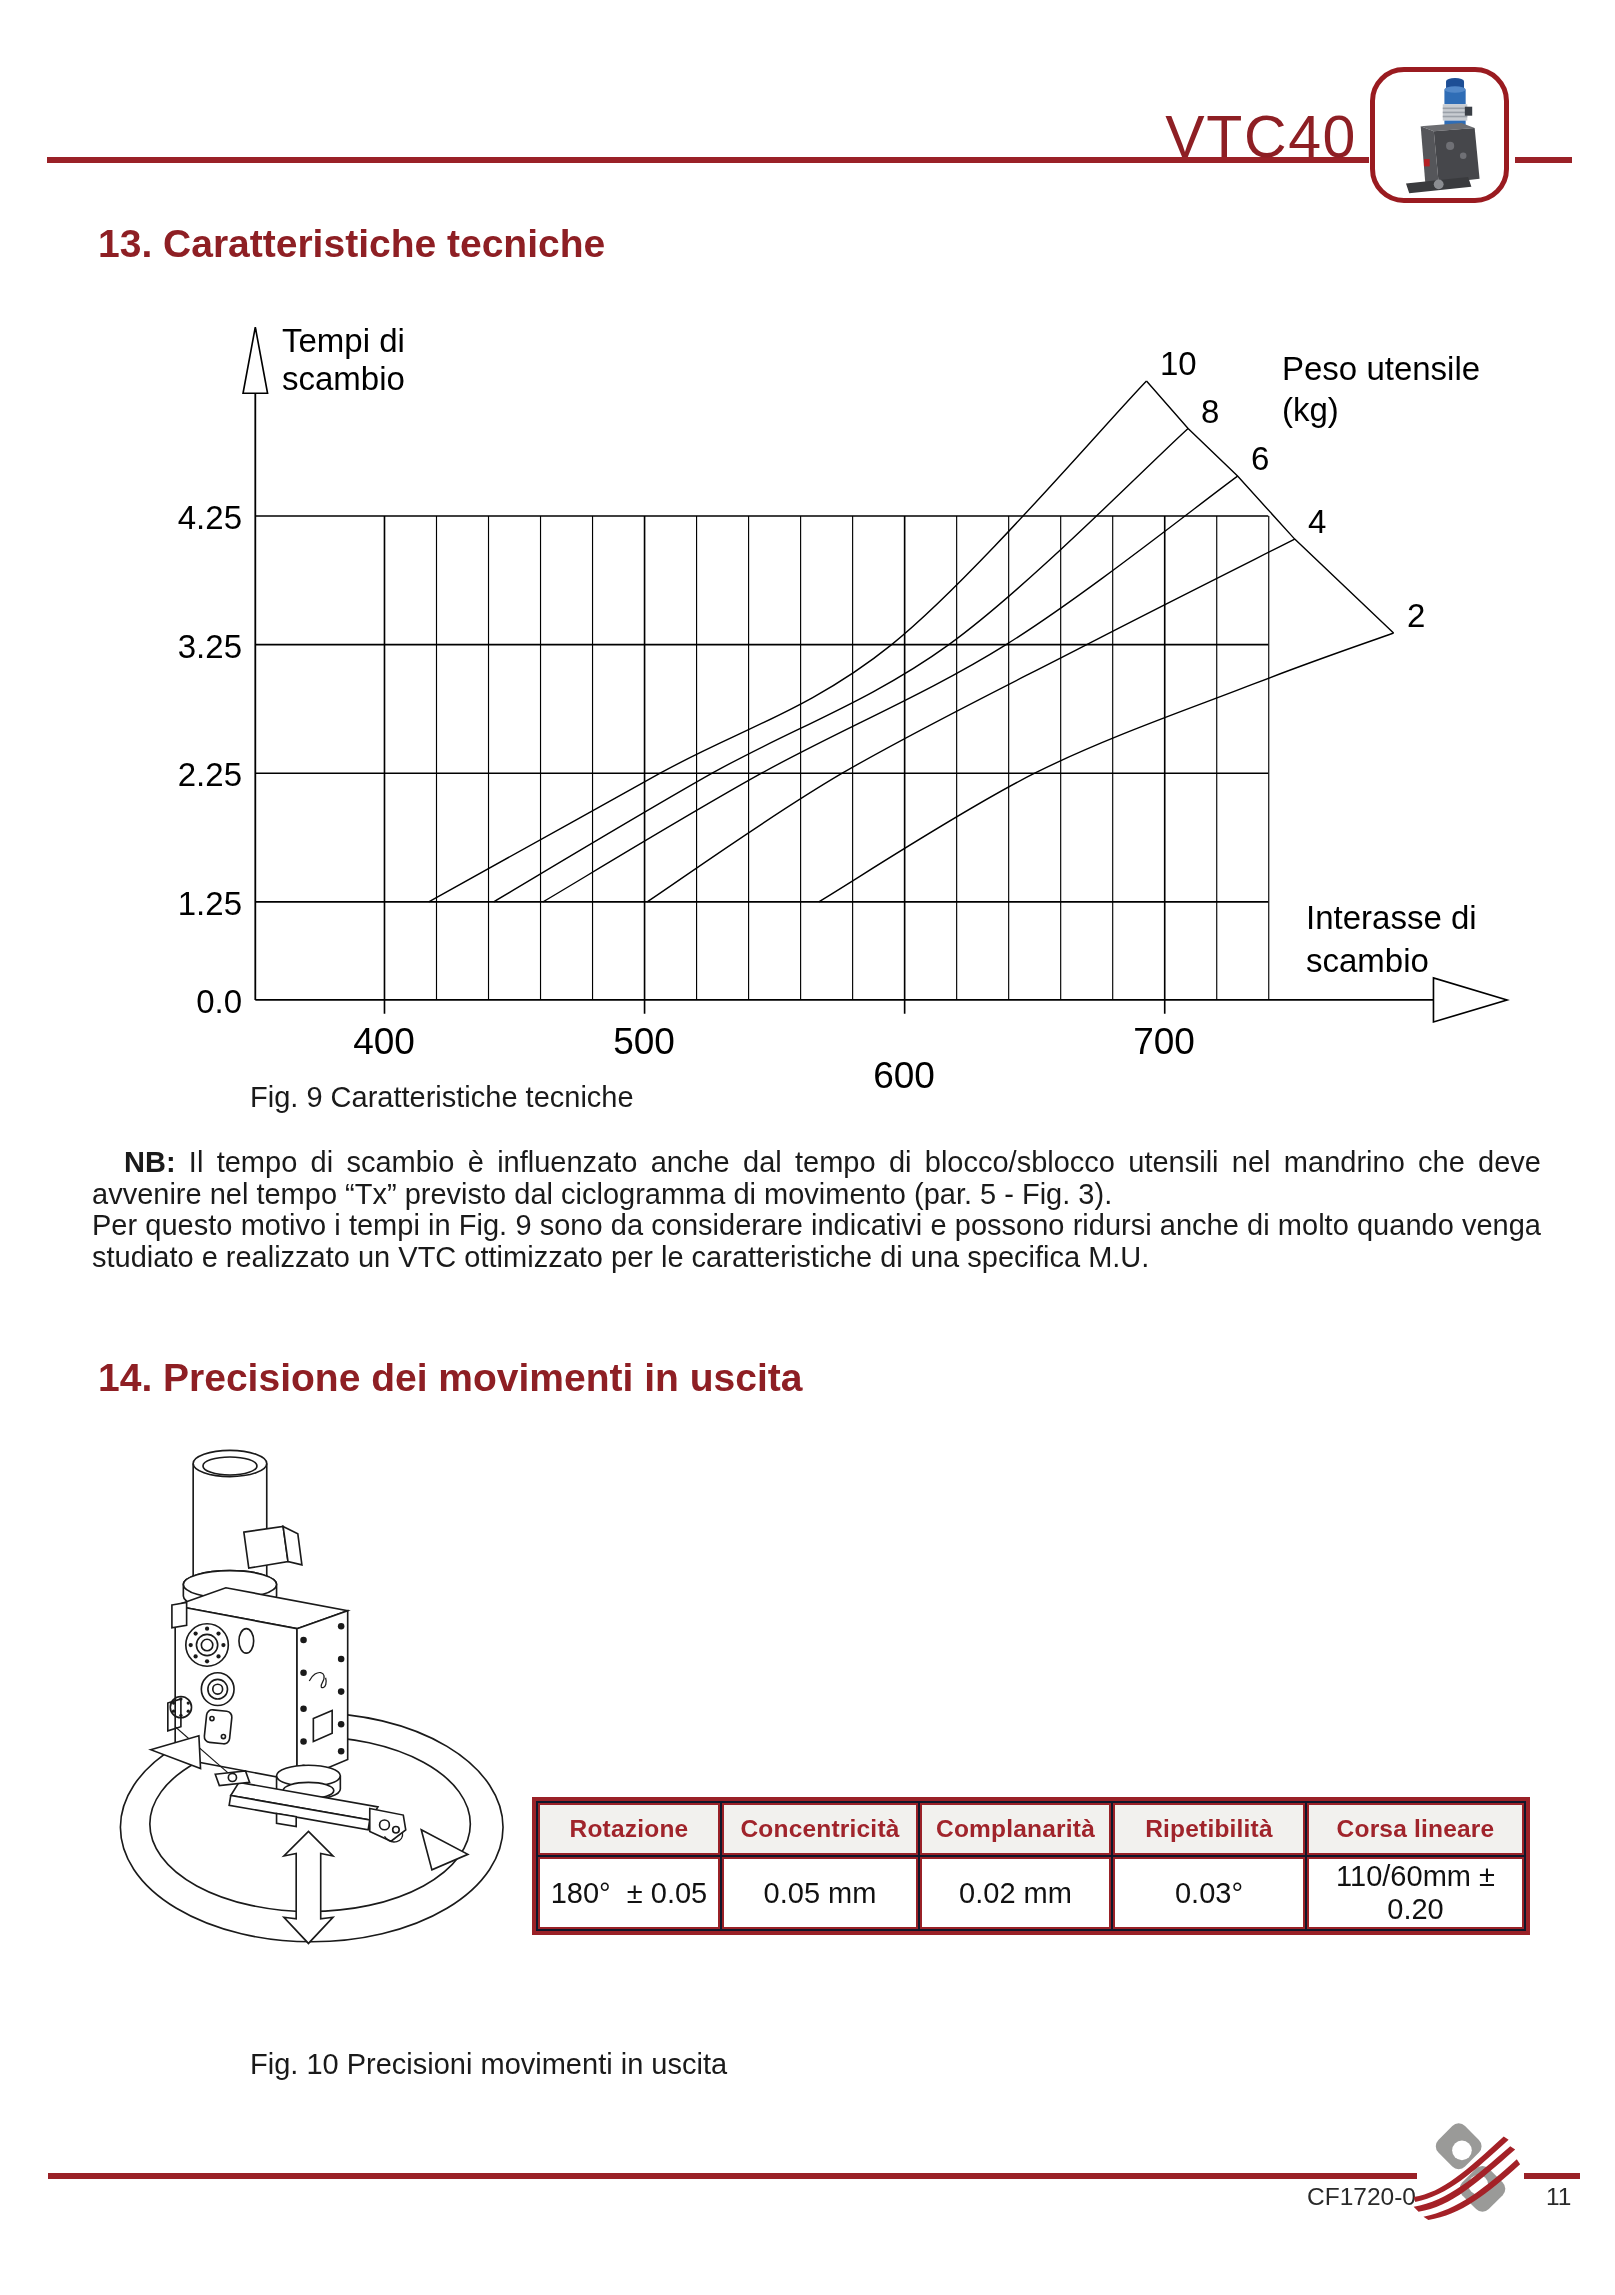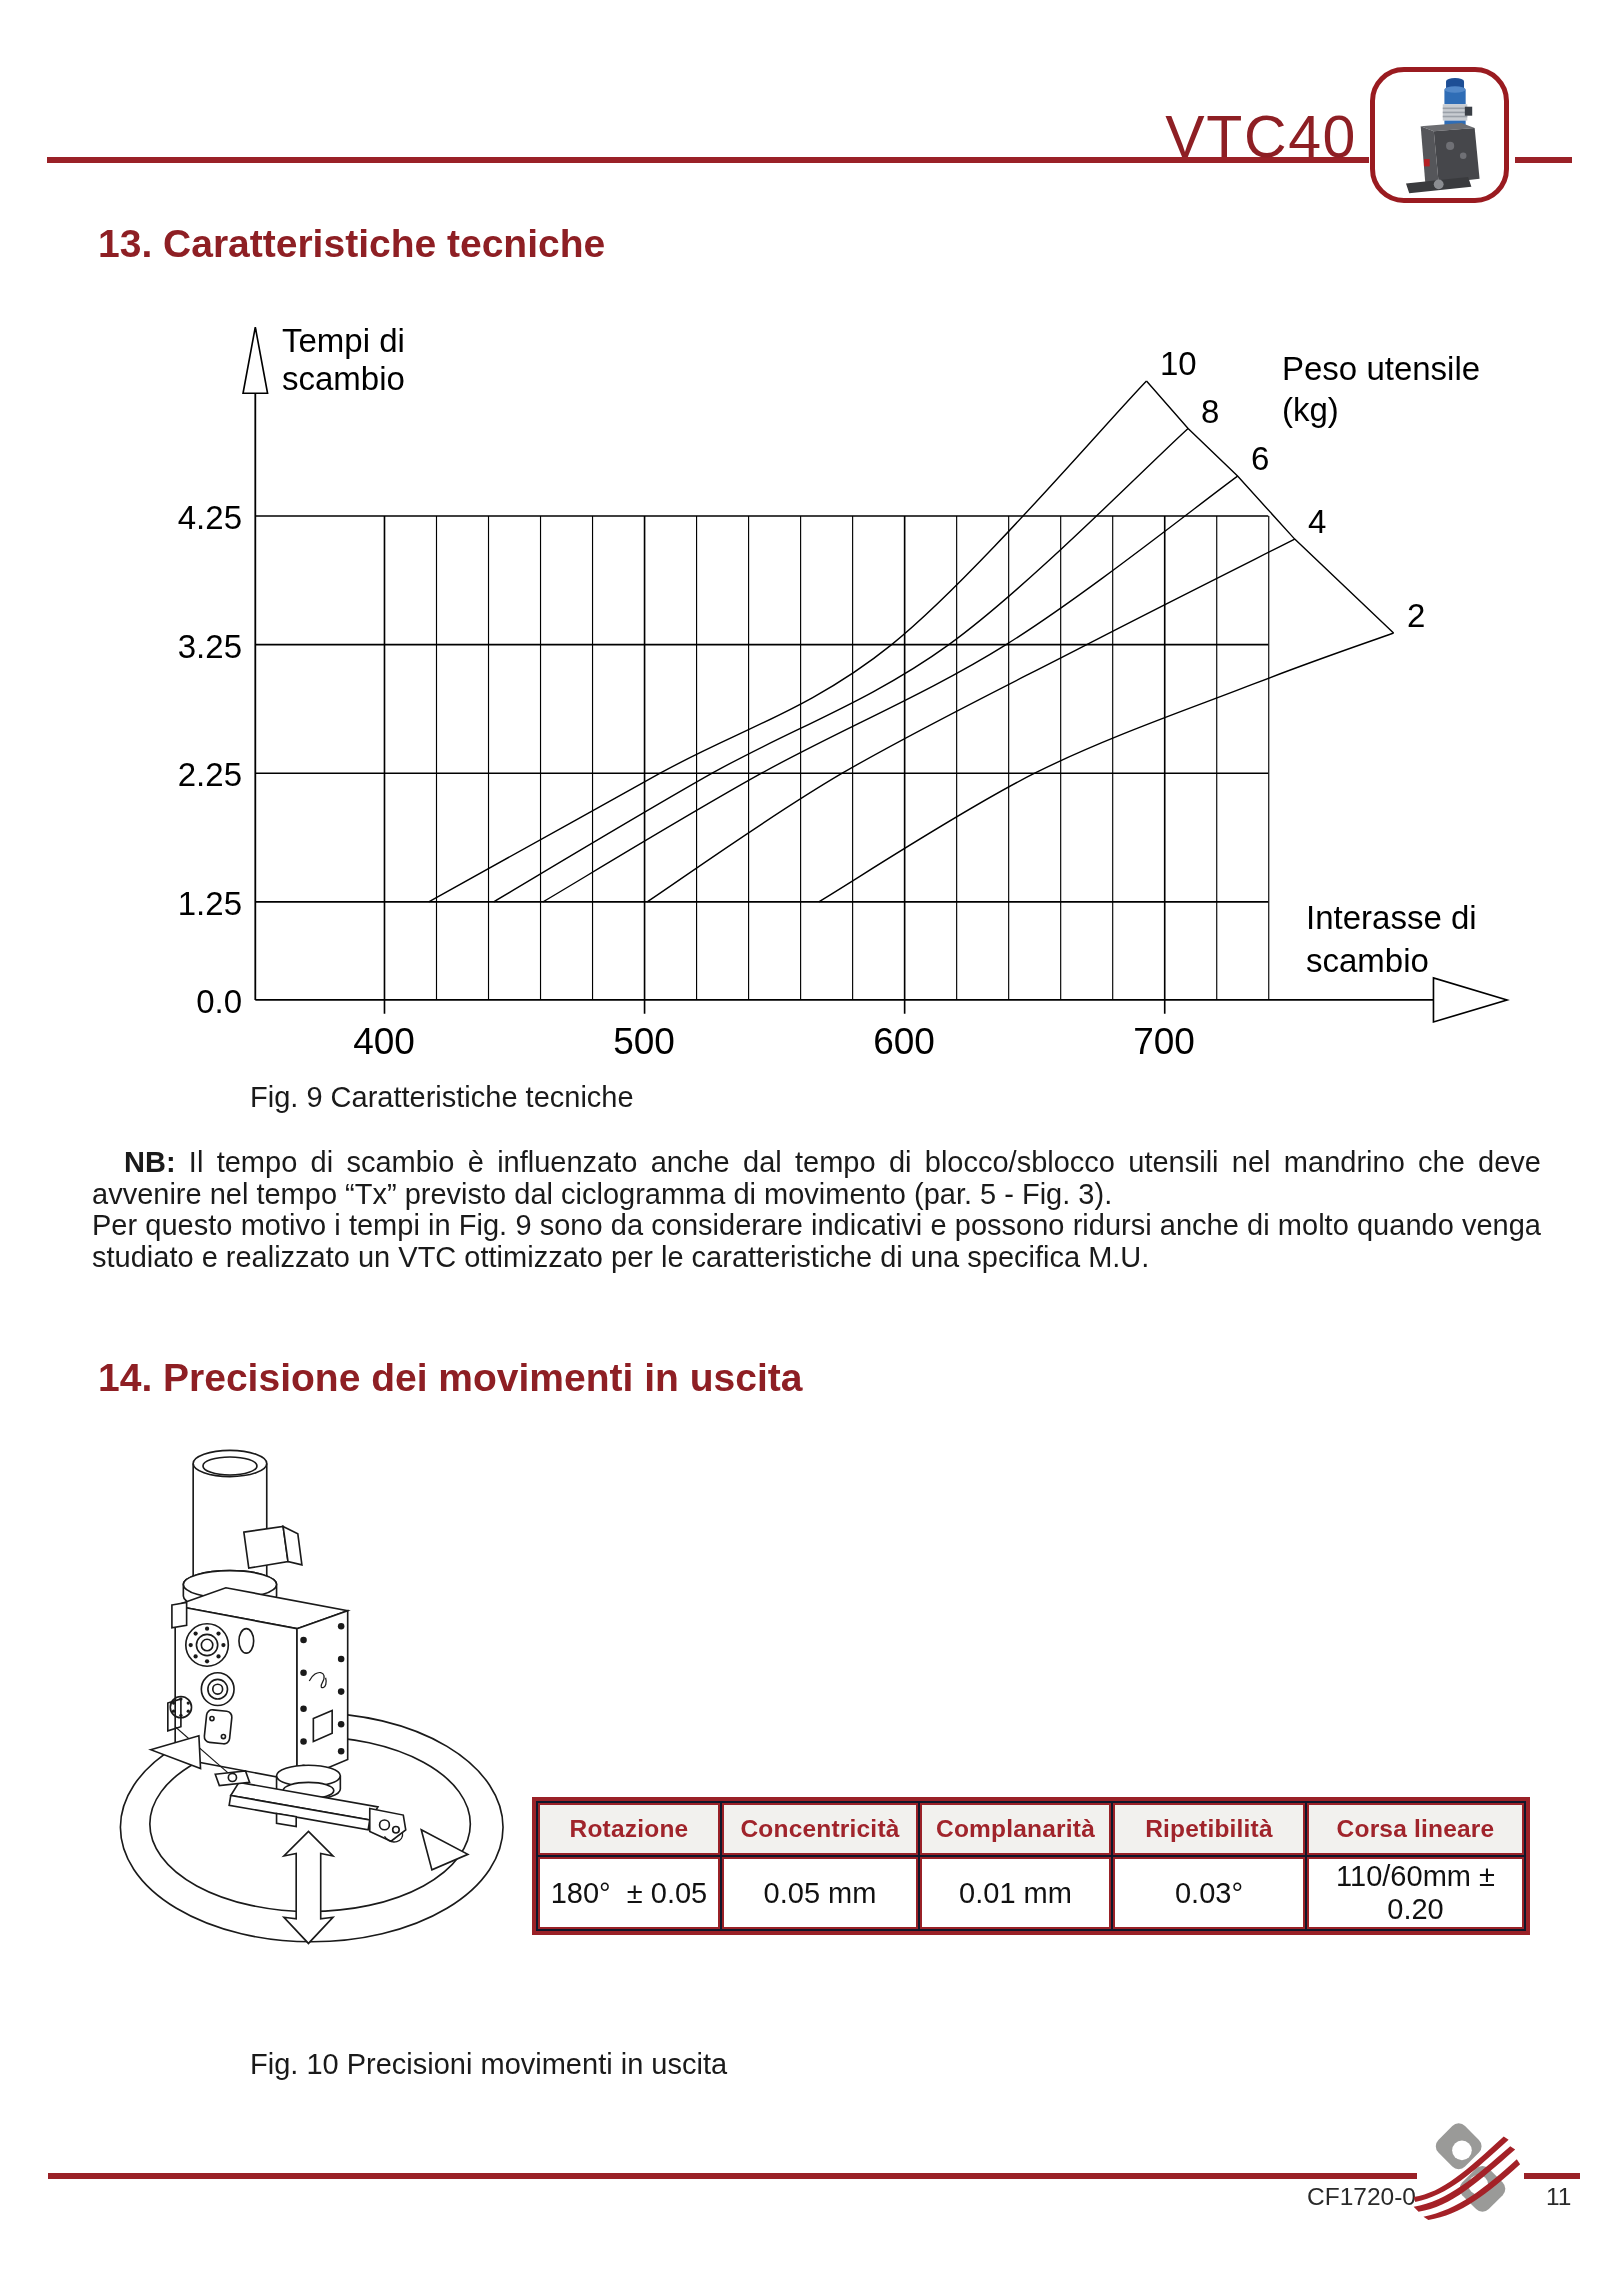--- a/index.html
+++ b/index.html
@@ -204,21 +204,21 @@
   <div class="chart-txt" style="left:1306px;top:896px;width:196px;line-height:43px;">Interasse di scambio</div>
 
   <div class="ytick" style="left:136px;top:499px;">4.25</div>
   <div class="ytick" style="left:136px;top:628px;">3.25</div>
   <div class="ytick" style="left:136px;top:756px;">2.25</div>
   <div class="ytick" style="left:136px;top:885px;">1.25</div>
   <div class="ytick" style="left:136px;top:983px;">0.0</div>
 
   <div class="xtick" style="left:327px;top:1021px;">400</div>
   <div class="xtick" style="left:587px;top:1021px;">500</div>
-  <div class="xtick" style="left:847px;top:1021px;">600</div>
+  <div class="xtick" style="left:847px;top:1055px;">600</div>
   <div class="xtick" style="left:1107px;top:1021px;">700</div>
 
   <div id="curve-labels" style="position:absolute;left:0;top:0;width:1616px;height:2195px;pointer-events:none;">
       <div class="curve-label" style="left: 1160px; top: 345px;">10</div>
       <div class="curve-label" style="left: 1201px; top: 393px;">8</div>
       <div class="curve-label" style="left: 1251px; top: 440px;">6</div>
       <div class="curve-label" style="left: 1308px; top: 503px;">4</div>
       <div class="curve-label" style="left: 1407px; top: 597px;">2</div>
     </div>
 
@@ -244,21 +244,21 @@
           <tr>
         <th>Rotazione</th>
         <th>Concentricità</th>
         <th>Complanarità</th>
         <th>Ripetibilità</th>
         <th>Corsa lineare</th>
       </tr>
       <tr>
         <td>180°  ± 0.05</td>
         <td>0.05 mm</td>
-        <td>0.01 mm</td>
+        <td>0.02 mm</td>
         <td>0.03°</td>
         <td>110/60mm ± 0.20</td>
       </tr>
     </tbody>
       </table>
   </div>
 
   <div class="caption" style="left:250px;top:2048px;">Fig. 10 Precisioni movimenti in uscita</div>
 
   <div class="rule" style="left:48px;top:2173px;width:1369px;"></div>

